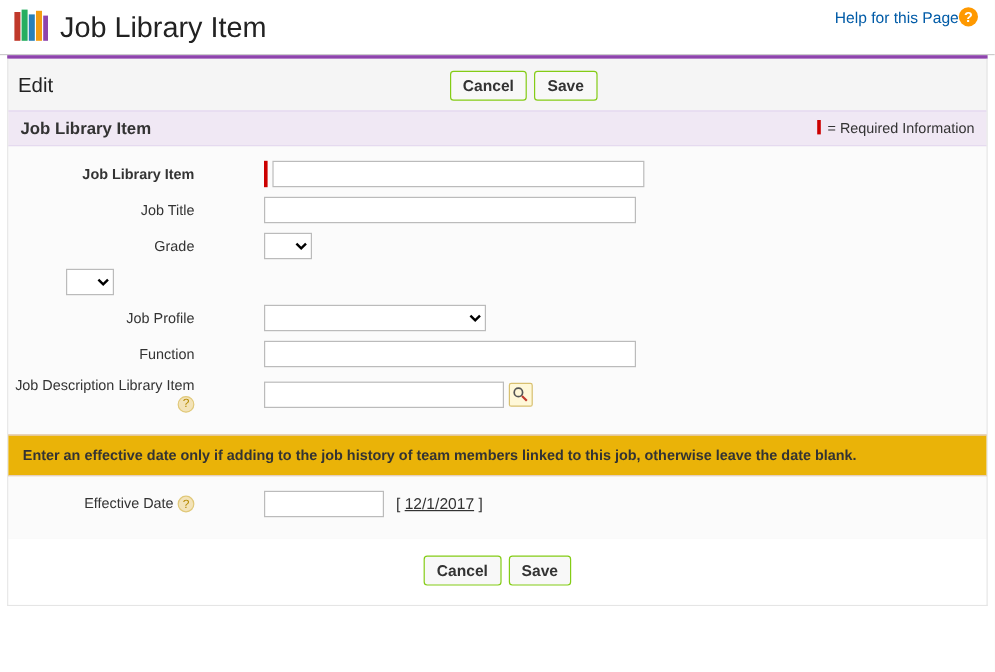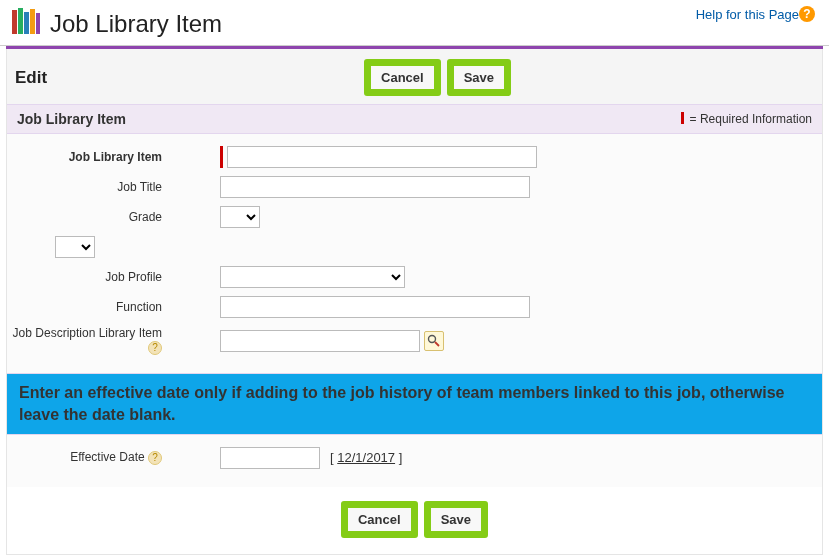--- a/index.html
+++ b/index.html
@@ -62,33 +62,33 @@
   }
   .panel-header {
     display: flex;
     align-items: center;
     padding: 10px 8px 8px 8px;
     gap: 14px;
   }
   .panel-header h2 {
     margin: 0;
     font-size: 17px;
-    font-weight: bold;
+    font-weight: normal;
     color: #222;
     flex: 0 0 auto;
   }
   .btn-row {
     flex: 1;
     display: flex;
     justify-content: center;
     gap: 6px;
   }
   .btn {
     background: #f8f8f8;
-    border: 7px solid #84cc16;
+    border: 1px solid #84cc16;
     border-radius: 3px;
     padding: 4px 10px;
     font-size: 13px;
     font-weight: bold;
     color: #333;
     cursor: pointer;
   }
   .section-hdr {
     background: #f0e8f4;
     border-top: 1px solid #e3d6ee;
@@ -170,25 +170,25 @@
   .lookup-btn {
     width: 20px; height: 20px;
     border: 1px solid #d8c070;
     background: #fff8d8;
     display: inline-flex;
     align-items: center; justify-content: center;
     cursor: pointer;
     border-radius: 2px;
   }
   .section-text {
-    background: #0ea5e9;
+    background: #eab308;
     border-top: 1px solid #e3d6ee;
     border-bottom: 1px solid #e3d6ee;
     padding: 8px 12px;
-    font-size: 16px;
+    font-size: 12px;
     font-weight: bold;
     color: #333;
     line-height: 1.35;
   }
   .date-hint {
     font-size: 13px;
     color: #333;
     margin-left: 6px;
   }
   .date-hint a {

